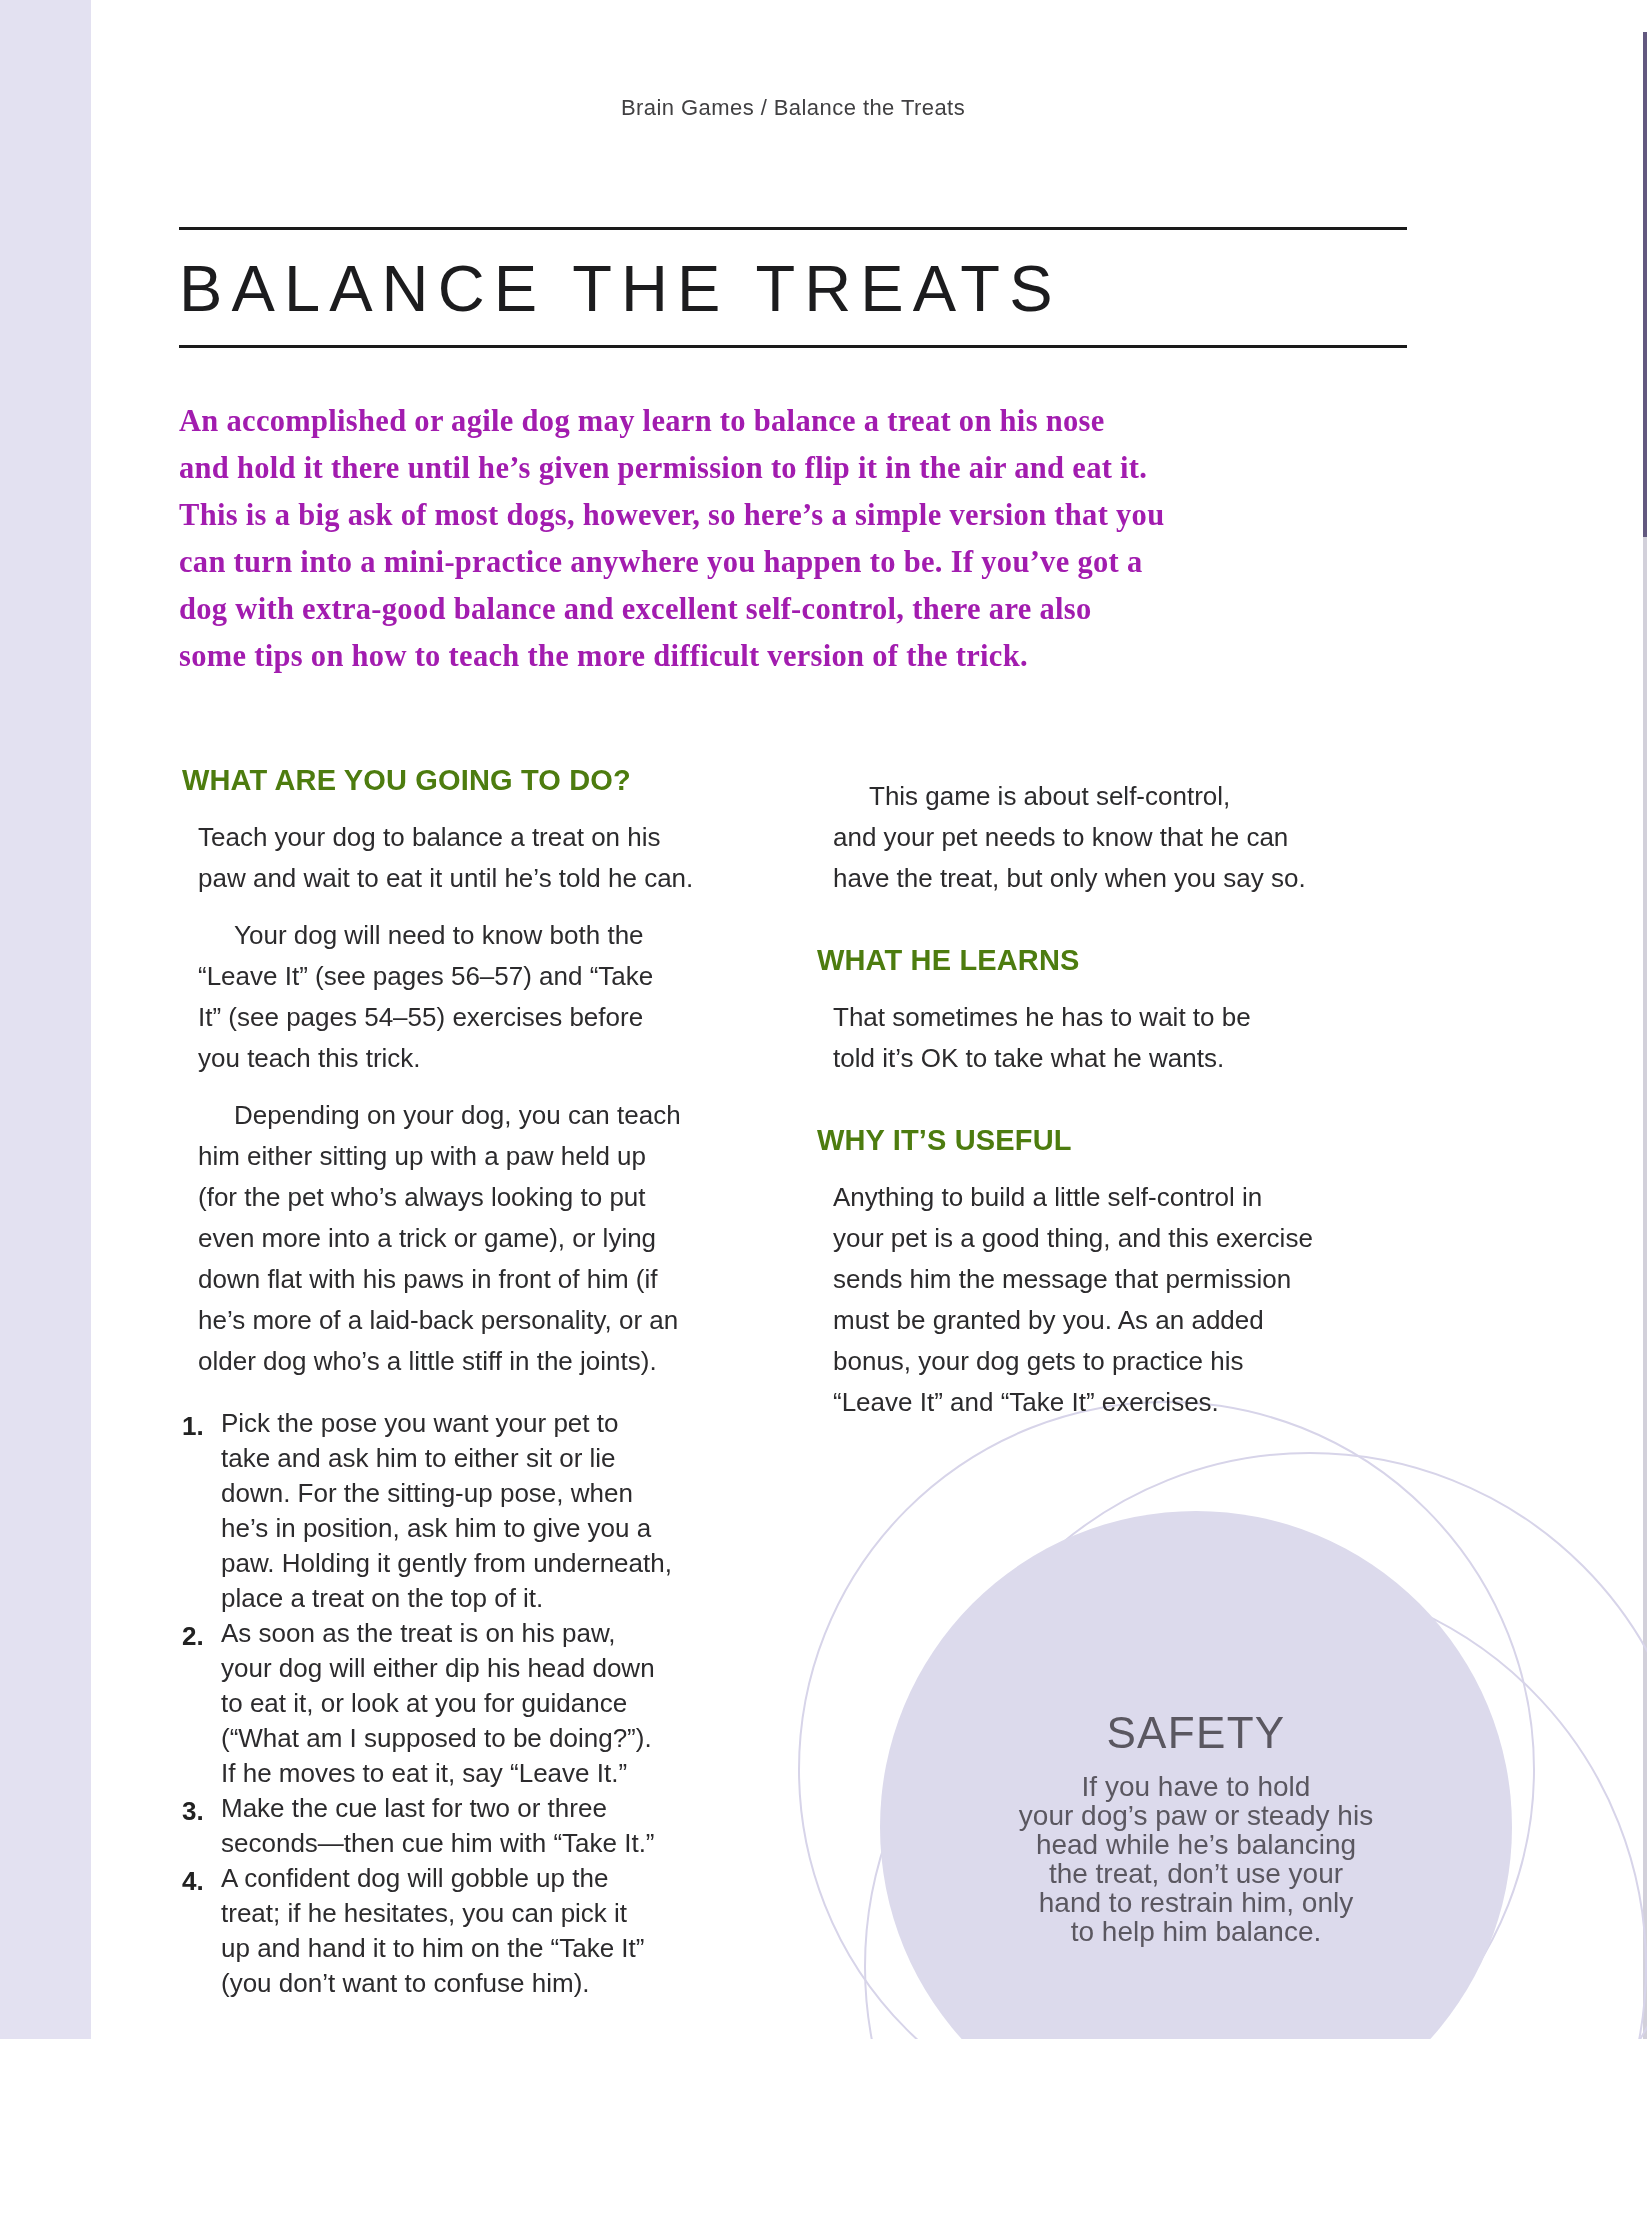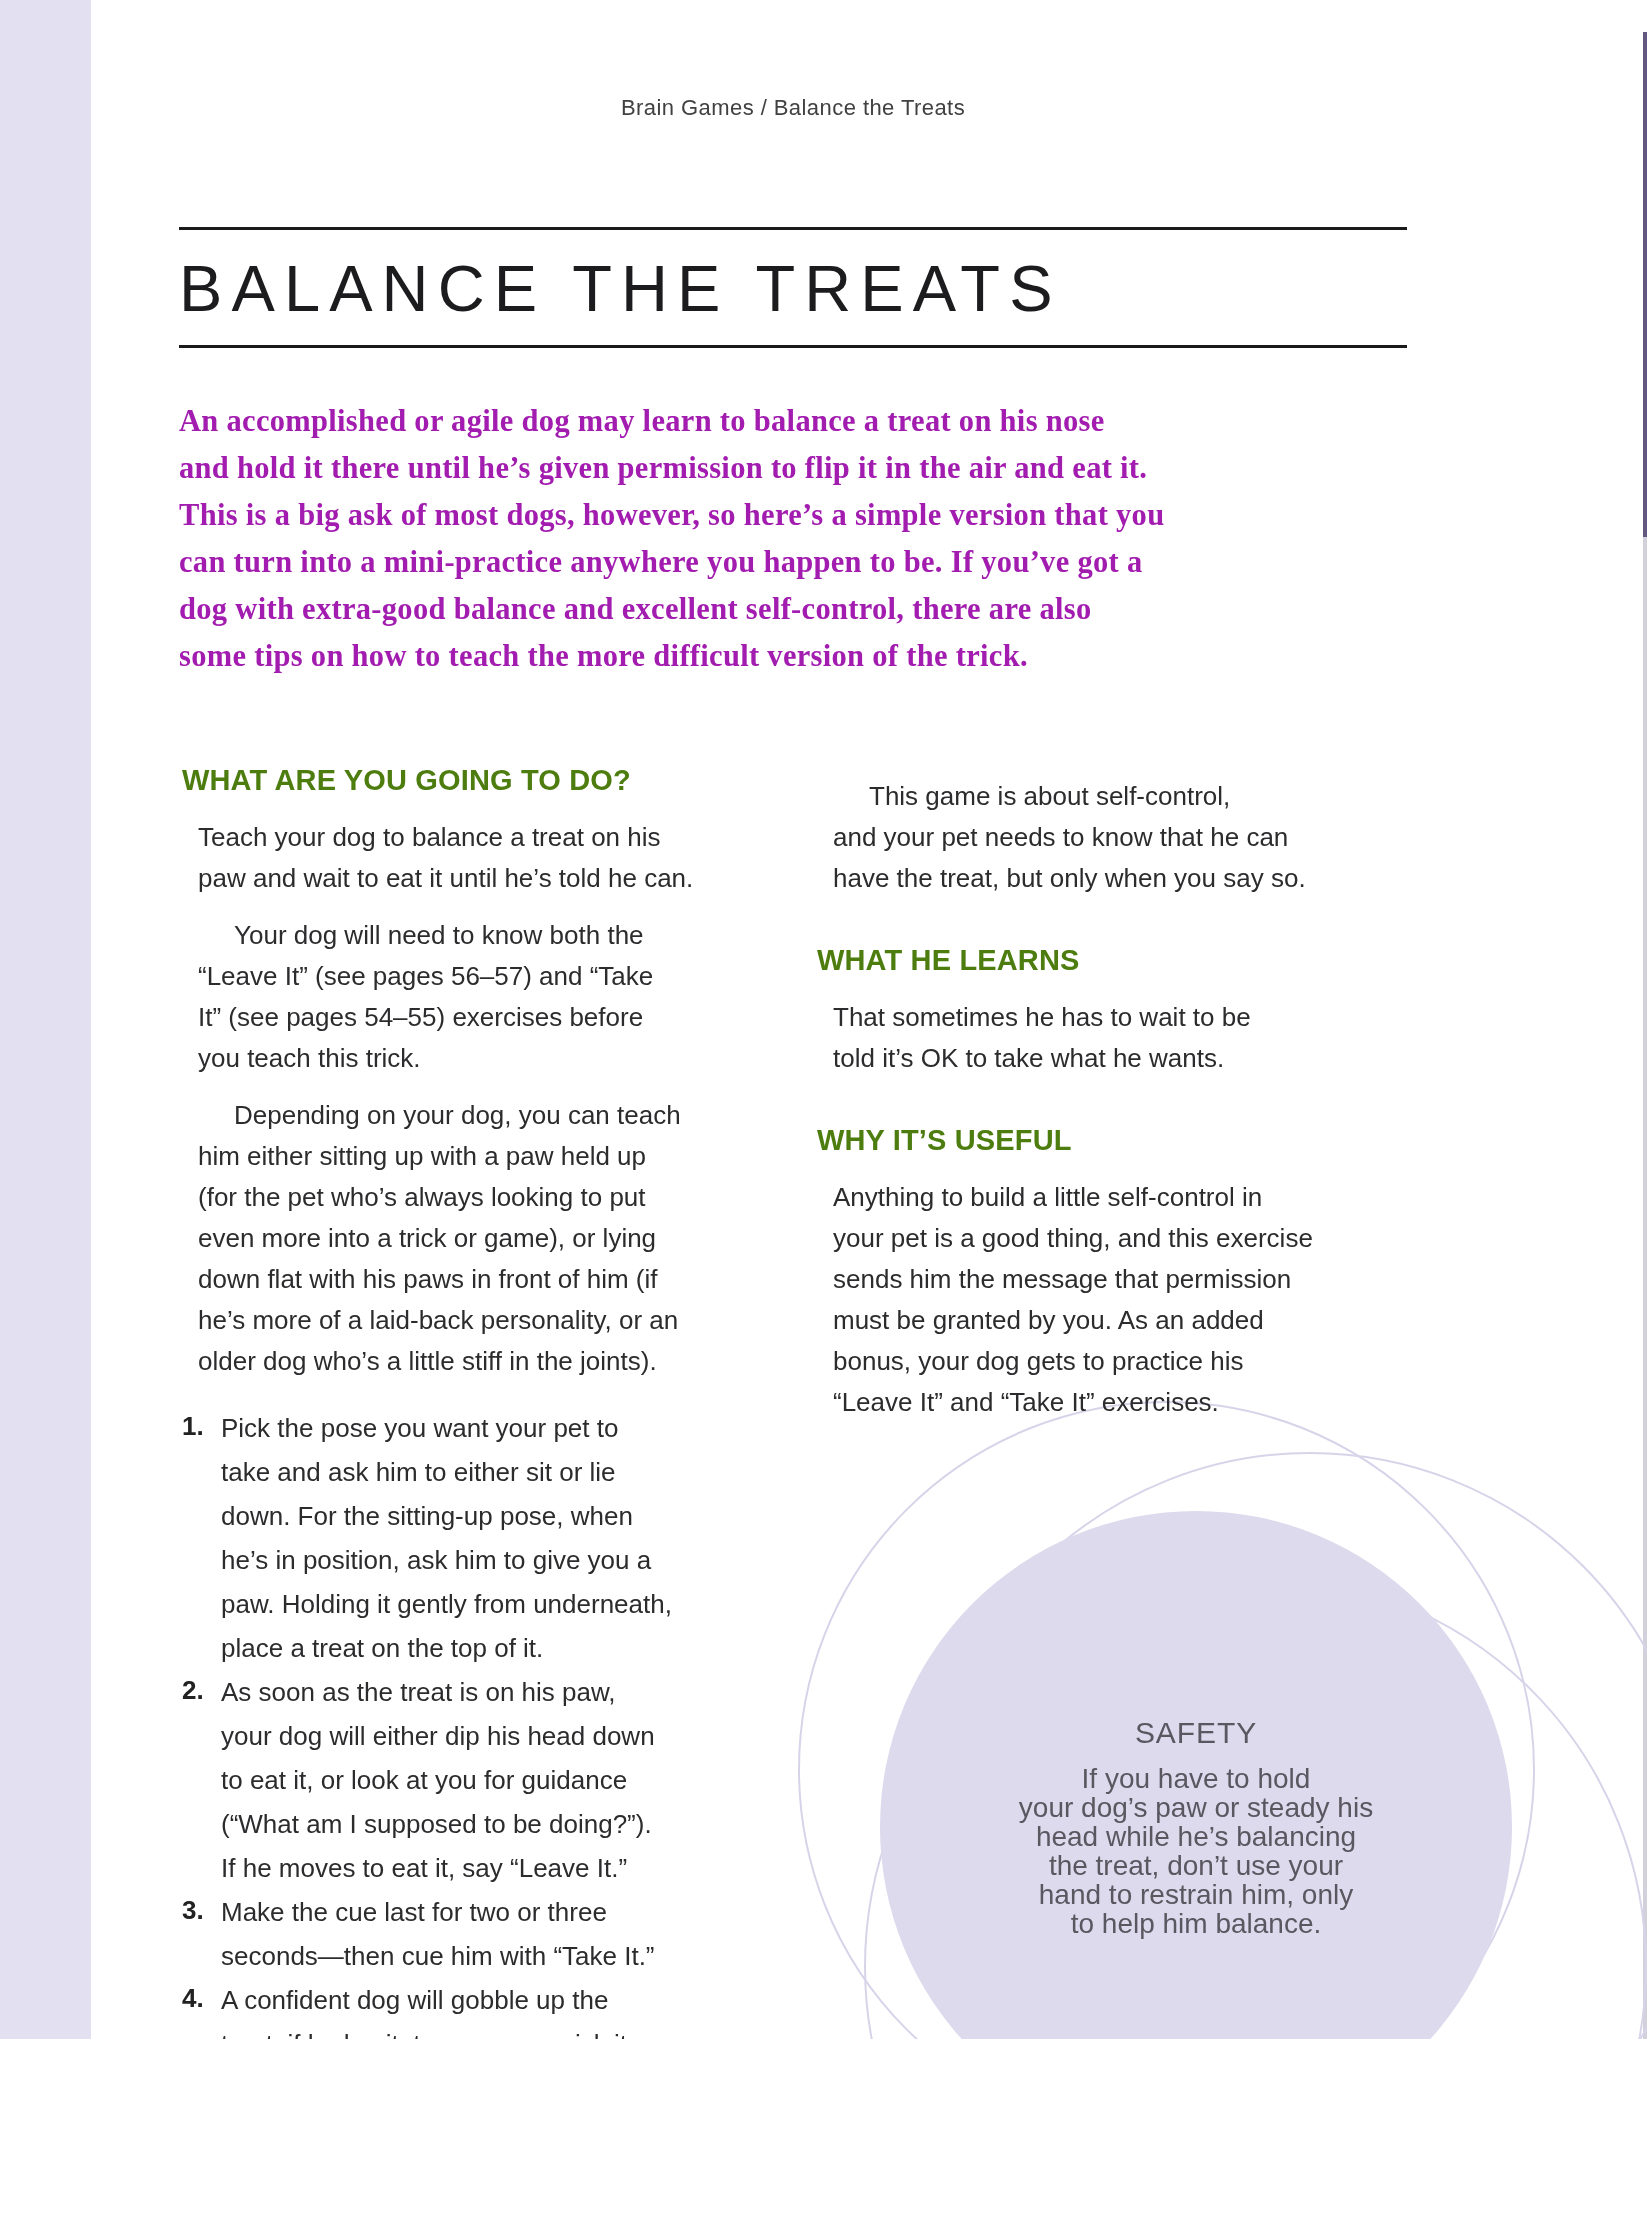--- a/index.html
+++ b/index.html
@@ -56,37 +56,37 @@
     white-space:pre-line;
   }
   .indent{text-indent:36px;}
   .mt-sec{margin-top:41px;}
   .steps{margin-top:24px;}
   .step{display:flex;align-items:flex-start;}
   .step-num{
     flex:0 0 39px;font-size:26px;line-height:41px;font-weight:bold;color:#222;
   }
   .step-text{
-    flex:1;font-size:26px;line-height:44px;color:#2c2b2d;white-space:pre-line;
+    flex:1;font-size:26px;line-height:35px;color:#2c2b2d;white-space:pre-line;
   }
   .circle{position:absolute;border-radius:50%;}
   .circle-fill{
     left:880px;top:1511px;width:632px;height:632px;background:#dcdaec;
   }
   .circle-outline{border:2.5px solid #d7d4e9;background:transparent;}
   .c1{left:798px;top:1401px;width:733px;height:733px;}
   .c2{left:923px;top:1452px;width:770px;height:770px;}
   .c3{left:864px;top:1575px;width:779px;height:779px;}
   .safety{
     position:absolute;left:880px;top:1511px;width:632px;height:632px;
     display:flex;flex-direction:column;align-items:center;justify-content:center;
     text-align:center;color:#5a5760;
   }
   .safety-title{
-    font-size:30px;letter-spacing:.03em;margin-bottom:13.5px;
+    font-size:44px;letter-spacing:.03em;margin-bottom:13.5px;
   }
   .safety-text{
     font-size:28px;line-height:29px;white-space:pre-line;
   }
   .page-number{
     position:absolute;left:745px;top:2105px;width:102px;
     text-align:right;font-size:25.4px;color:#2a292b;
   }
 </style>
 </head>

